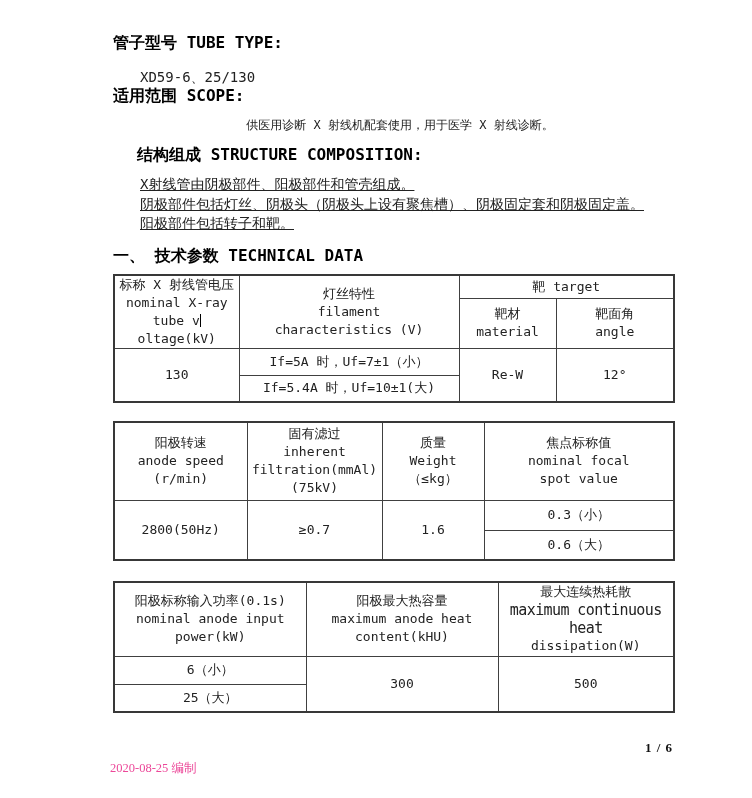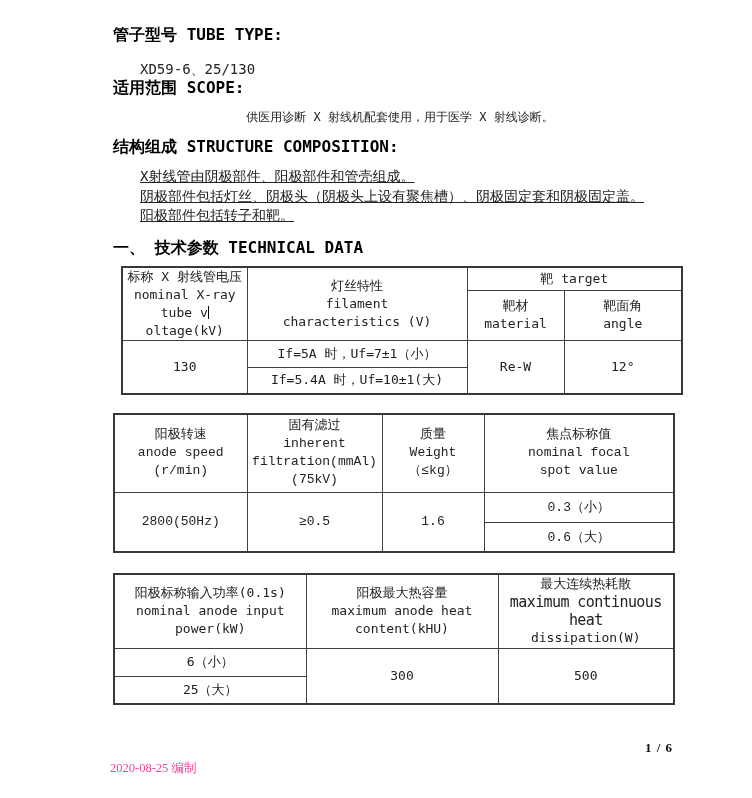--- a/index.html
+++ b/index.html
@@ -4,49 +4,49 @@
 <style>
   html, body { margin: 0; padding: 0; }
   body {
     width: 752px; height: 798px;
     background: #ffffff;
     position: relative;
     font-family: "DejaVu Sans Mono", "Liberation Mono", monospace;
     color: #222222;
     overflow: hidden;
   }
-  .doc { position: absolute; left: 113px; top: 0; width: 560px; }
+  .doc { position: absolute; left: 113px; top: 8px; width: 560px; }
 
   .hd {
     font-size: 16px; font-weight: bold; color: #000000;
     margin: 0; white-space: pre; line-height: 20px;
   }
   .hd1 { margin-top: 25px; }
   .hd2 { }
-  .hd3 { margin-top: 11px; }
+  .hd3 { margin-top: 11px; margin-left: 24px; }
   .hd4 { margin-top: 12px; }
 
   .pline { margin: 15px 0 0 27px; font-size: 14px; line-height: 18px; }
   .pline2 { margin: 10px 0 0 14px; font-size: 12px; line-height: 18px; text-align: center; }
   .para { margin: 10px 0 0 27px; }
   .para p { margin: 0; font-size: 14px; line-height: 19.5px; text-decoration: underline; }
 
   table.t {
     border-collapse: collapse; table-layout: fixed;
     width: 560px; font-size: 13px; color: #222222;
     border: 2px solid #383838;
   }
   table.t td {
     border: 1px solid #404040;
     text-align: center; vertical-align: middle;
     padding: 0; overflow: hidden;
   }
   .t .hc div { line-height: 18px; }
-  .t1 { margin-top: 8px; margin-left: 8px; }
-  .t2 { margin-top: 18px; font-family: Liberation Mono, monospace; }
+  .t1 { margin-top: 8px; }
+  .t2 { margin-top: 18px; }
   .t3 { margin-top: 20px; }
 
   .t1 .r-target { height: 23px; }
   .t1 .r-sub    { height: 48px; }
   .t1 .r-d1     { height: 27px; }
   .t1 .r-d2     { height: 27px; }
 
   .t2 .r-h  { height: 78px; }
   .t2 .r-d1 { height: 30px; }
   .t2 .r-d2 { height: 30px; }
@@ -163,21 +163,21 @@
           <div>（≤kg）</div>
         </td>
         <td class="hc">
           <div>焦点标称值</div>
           <div>nominal focal</div>
           <div>spot value</div>
         </td>
       </tr>
       <tr class="r-d1">
         <td rowspan="2">2800(50Hz)</td>
-        <td rowspan="2">≥0.5</td>
+        <td rowspan="2">≥0.7</td>
         <td rowspan="2">1.6</td>
         <td>0.3（小）</td>
       </tr>
       <tr class="r-d2">
         <td>0.6（大）</td>
       </tr>
     </tbody>
   </table>
 
   <table class="t t3">

